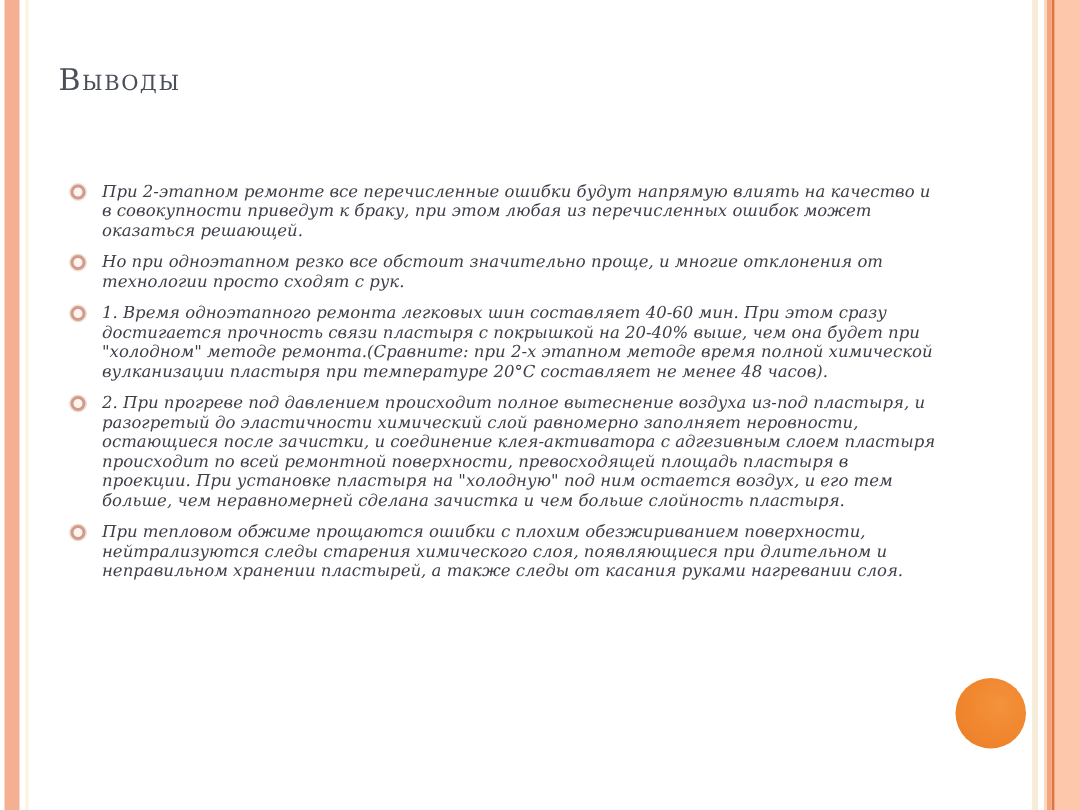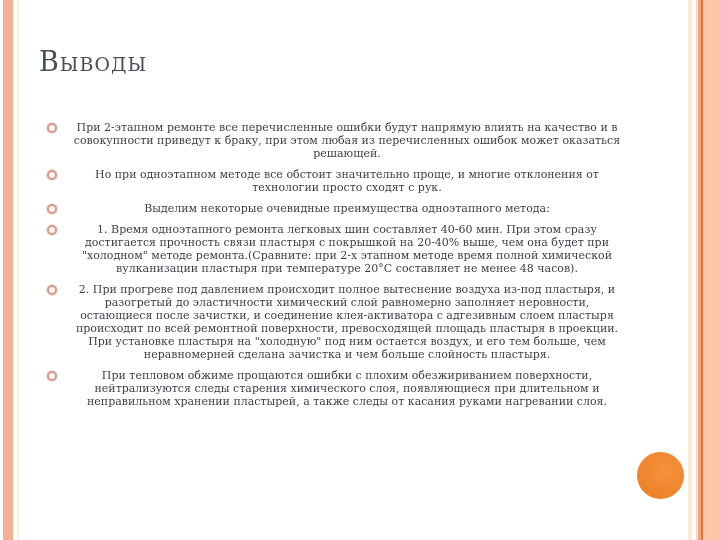--- a/index.html
+++ b/index.html
@@ -19,21 +19,21 @@
   .right-line   { position: absolute; top: 0; bottom: 0; right: 17px; width: 2px;  background: #e0743f; }
   .right-mid    { position: absolute; top: 0; bottom: 0; right: 19px; width: 3px;  background: #f3a57c; }
   .right-light  { position: absolute; top: 0; bottom: 0; right: 22px; width: 2px;  background: #fbd8c2; }
   .right-white  { position: absolute; top: 0; bottom: 0; right: 24px; width: 4px;  background: #ffffff; }
   .right-cream  { position: absolute; top: 0; bottom: 0; right: 28px; width: 4px;  background: #f7ecd7; }
 
   .title {
     position: absolute;
     left: 39px;
     top: 28px;
-    font-size: 27px;
+    font-size: 20px;
     font-variant: small-caps;
     letter-spacing: 1px;
     color: #4b4f5a;
     font-weight: 400;
   }
 
   .content {
     position: absolute;
     left: 46px;
     top: 121px;
@@ -42,21 +42,22 @@
     margin: 0;
     padding: 0;
   }
   .content li {
     position: relative;
     padding-left: 22px;
     margin-bottom: 8px;
     font-size: 11px;
     line-height: 13px;
     color: #3d3e47;
-    text-align: center;
+    text-align: left;
+    font-style: italic;
   }
   .bullet-ring {
     position: absolute;
     left: 1px;
     top: 2px;
     width: 6px;
     height: 6px;
     border: 2px solid #cf9c8c;
     border-radius: 50%;
     background: #fdf4ef;
@@ -90,25 +91,21 @@
 
   <h1 class="title">Выводы</h1>
 
   <ul class="content">
     <li>
       <span class="bullet-ring"></span>
       <span>При 2-этапном ремонте все перечисленные ошибки будут напрямую влиять на качество и в совокупности приведут к браку, при этом любая из перечисленных ошибок может оказаться решающей.</span>
     </li>
     <li>
       <span class="bullet-ring"></span>
-      <span>Но при одноэтапном методе все обстоит значительно проще, и многие отклонения от технологии просто сходят с рук.</span>
-    </li>
-    <li>
-      <span class="bullet-ring"></span>
-      <span>Выделим некоторые очевидные преимущества одноэтапного метода:</span>
+      <span>Но при одноэтапном резко все обстоит значительно проще, и многие отклонения от технологии просто сходят с рук.</span>
     </li>
     <li>
       <span class="bullet-ring"></span>
       <span>1. Время одноэтапного ремонта легковых шин составляет 40-60 мин. При этом сразу достигается прочность связи пластыря с покрышкой на 20-40% выше, чем она будет при "холодном" методе ремонта.(Сравните: при 2-х этапном методе время полной химической вулканизации пластыря при температуре 20°С составляет не менее 48 часов).</span>
     </li>
     <li>
       <span class="bullet-ring"></span>
       <span>2. При прогреве под давлением происходит полное вытеснение воздуха из-под пластыря, и разогретый до эластичности химический слой равномерно заполняет неровности, остающиеся после зачистки, и соединение клея-активатора с адгезивным слоем пластыря происходит по всей ремонтной поверхности, превосходящей площадь пластыря в проекции. При установке пластыря на "холодную" под ним остается воздух, и его тем больше, чем неравномерней сделана зачистка и чем больше слойность пластыря.</span>
     </li>
     <li>

